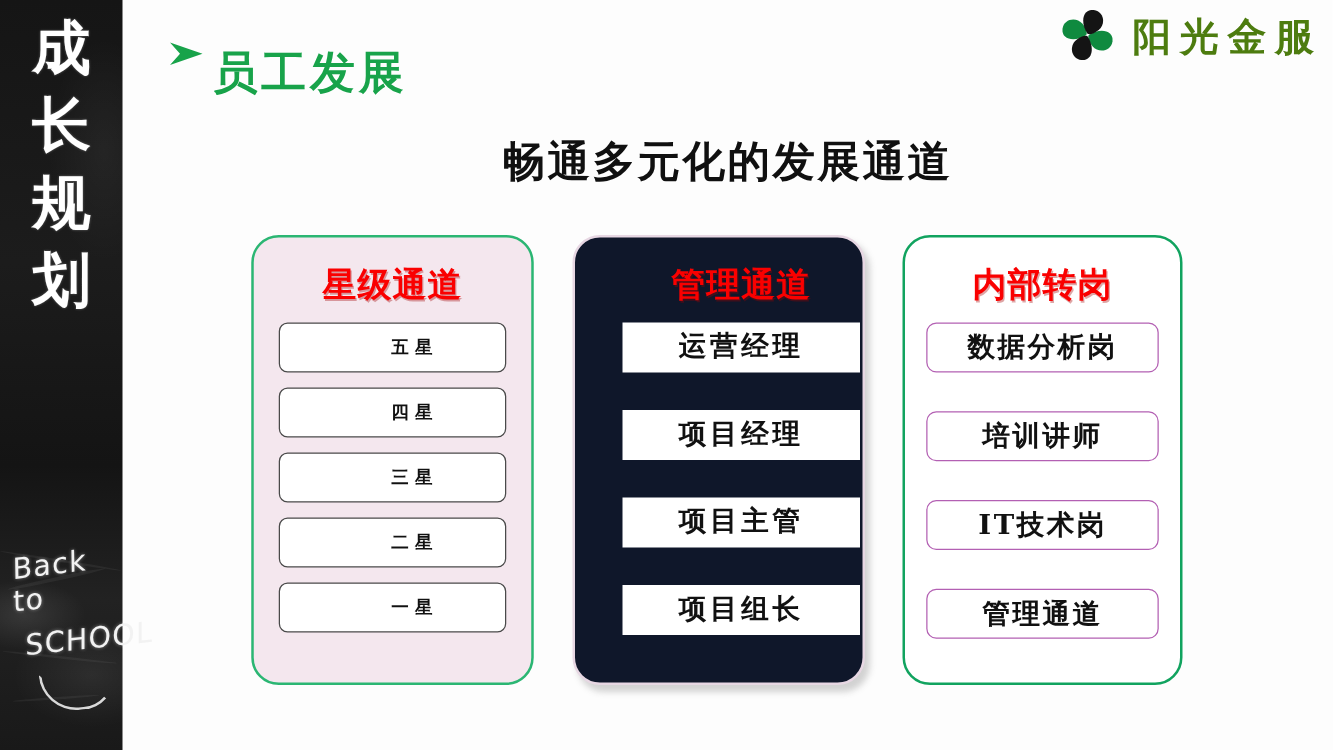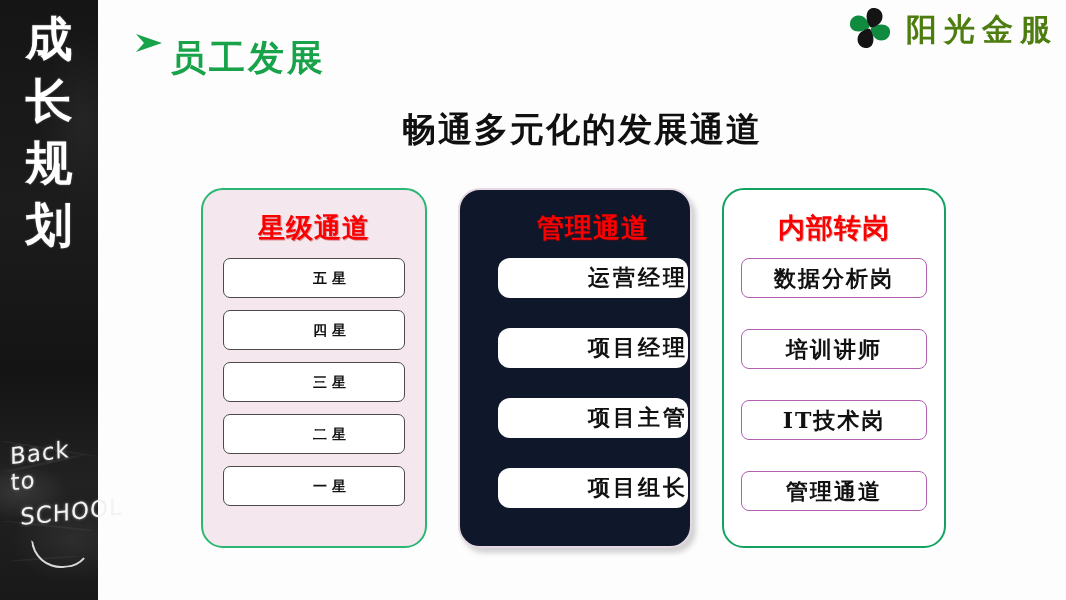--- a/index.html
+++ b/index.html
@@ -198,22 +198,21 @@
   }
   
   .col-1 .item {
     width: 190px;
     height: 40px;
     line-height: 38px;
     margin: 0 auto 30px auto;
     font-size: 22px;
     letter-spacing: 3px;
     border: none;
-    border-radius: 12px;
-    text-align: right;
+    border-radius: 0;
   }
   
   .col-2 .item {
     width: 186px;
     height: 40px;
     line-height: 38px;
     margin: 0 auto 31px auto;
     font-size: 22px;
     letter-spacing: 2px;
     border: 1.5px solid #b360b3;

